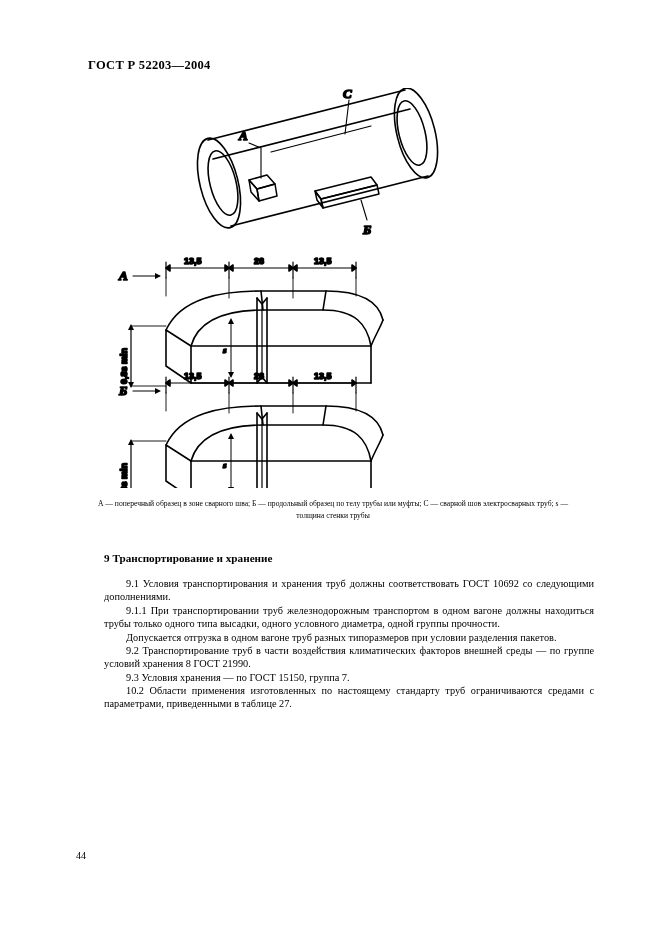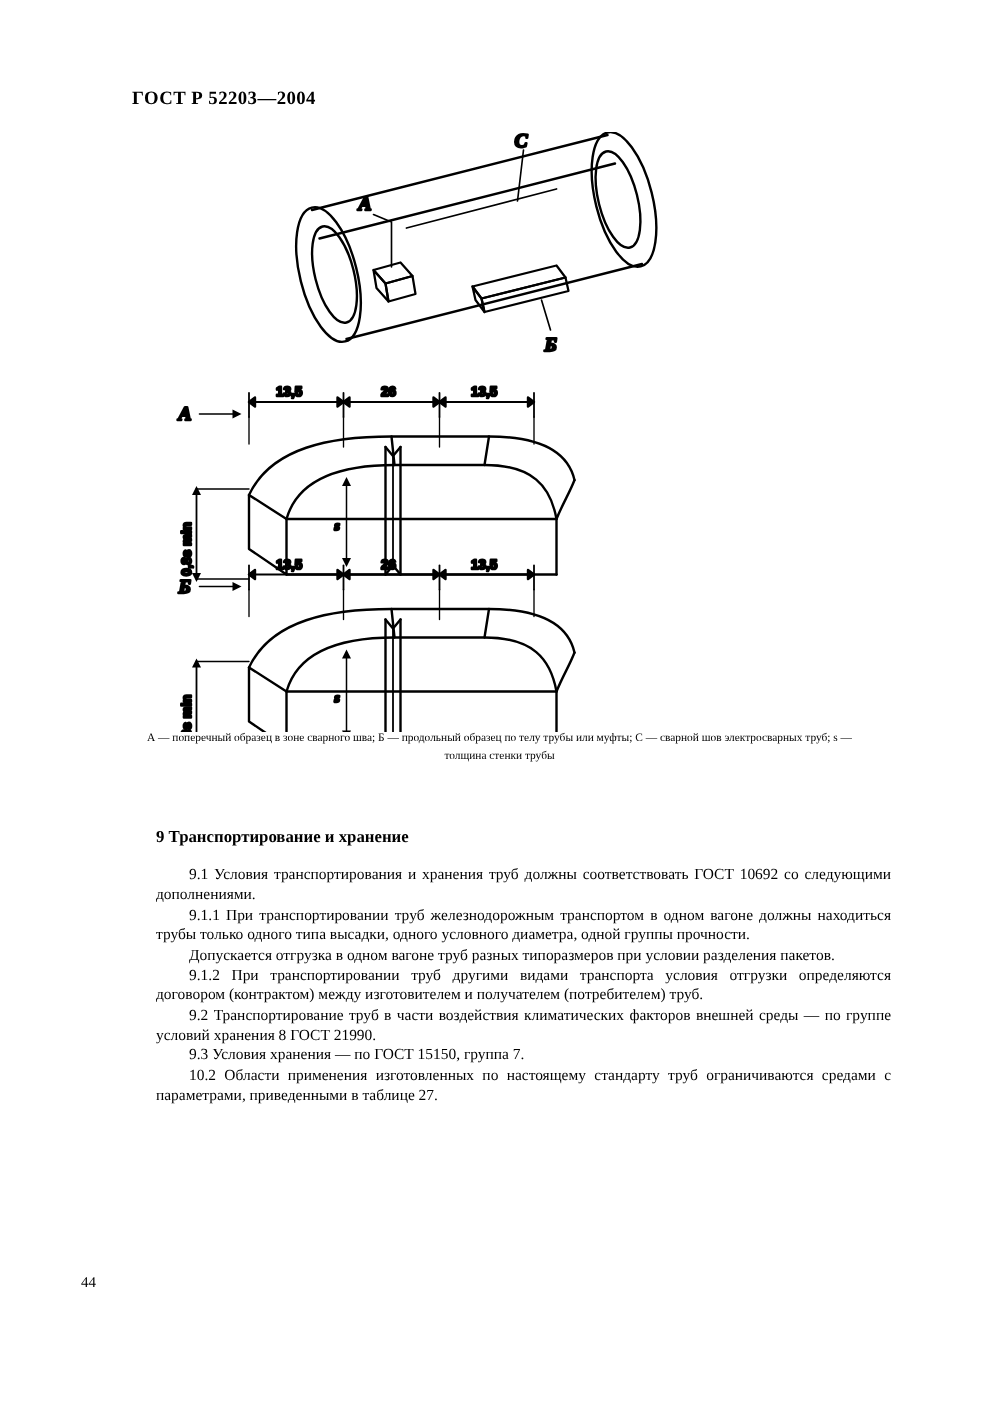--- a/index.html
+++ b/index.html
@@ -41,21 +41,21 @@
     top: 88px;
     width: 661px;
     height: 400px;
   }
   .figure-svg { display: block; margin: 0 auto; }
 
   
   .fig-legend {
     position: absolute;
     left: 88px;
-    top: 486px;
+    top: 498px;
     width: 490px;
     font-size: 7.6px;
     line-height: 1.55;
     text-align: center;
     font-family: "Liberation Serif", "DejaVu Serif", serif;
   }
 
   .fig-caption {
     position: absolute;
     left: 88px;
@@ -90,21 +90,21 @@
     text-align: justify;
     text-indent: 22px;
     font-family: "Liberation Serif", "DejaVu Serif", serif;
   }
   p.first-after-head { margin-top: 13px; }
   p.nospace { margin-top: 0; }
 
   
   .page-number {
     position: absolute;
-    left: 54px;
+    left: 76px;
     top: 850px;
     font-size: 10px;
     font-family: "Liberation Serif", "DejaVu Serif", serif;
     text-align: center;
   }
 
   
   .dim-txt { font-family: "Liberation Sans", sans-serif; font-size: 9px; font-weight: bold; fill:#000; }
   .lbl-txt { font-family: "Liberation Serif", serif; font-size: 13px; font-style: italic; font-weight: bold; fill:#000; }
   .small-ital { font-family: "Liberation Serif", serif; font-size: 9px; font-style: italic; font-weight: bold; fill:#000; }
@@ -276,21 +276,20 @@
   <div class="fig-legend">А — поперечный образец в зоне сварного шва; Б — продольный образец по телу трубы или муфты; C — сварной шов электросварных труб; s — толщина стенки трубы</div>
 
 
   <div class="body-area">
 
     <h2 class="section-head sec9">9  Транспортирование и хранение</h2>
 
     <p class="para first-after-head">9.1  Условия транспортирования и хранения труб должны соответствовать ГОСТ 10692 со следующими дополнениями.</p>
     <p class="para nospace">9.1.1  При транспортировании труб железнодорожным транспортом в одном вагоне должны находиться трубы только одного типа высадки, одного условного диаметра, одной группы прочности.</p>
     <p class="para nospace">Допускается отгрузка в одном вагоне труб разных типоразмеров при условии разделения пакетов.</p>
-    <p class="para nospace">9.1.2  При транспортировании труб другими видами транспорта условия отгрузки определяются договором (контрактом) между изготовителем и получателем (потребителем) труб.</p>
     <p class="para nospace">9.2  Транспортирование труб в части воздействия климатических факторов внешней среды — по группе условий хранения 8 ГОСТ 21990.</p>
     <p class="para nospace">9.3  Условия хранения — по ГОСТ 15150, группа 7.</p>
 
 
     <p class="para nospace">10.2 Области применения изготовленных по настоящему стандарту труб ограничиваются средами с параметрами, приведенными в таблице 27.</p>
   </div>
 
   <div class="page-number">44</div>
 
 </div>

